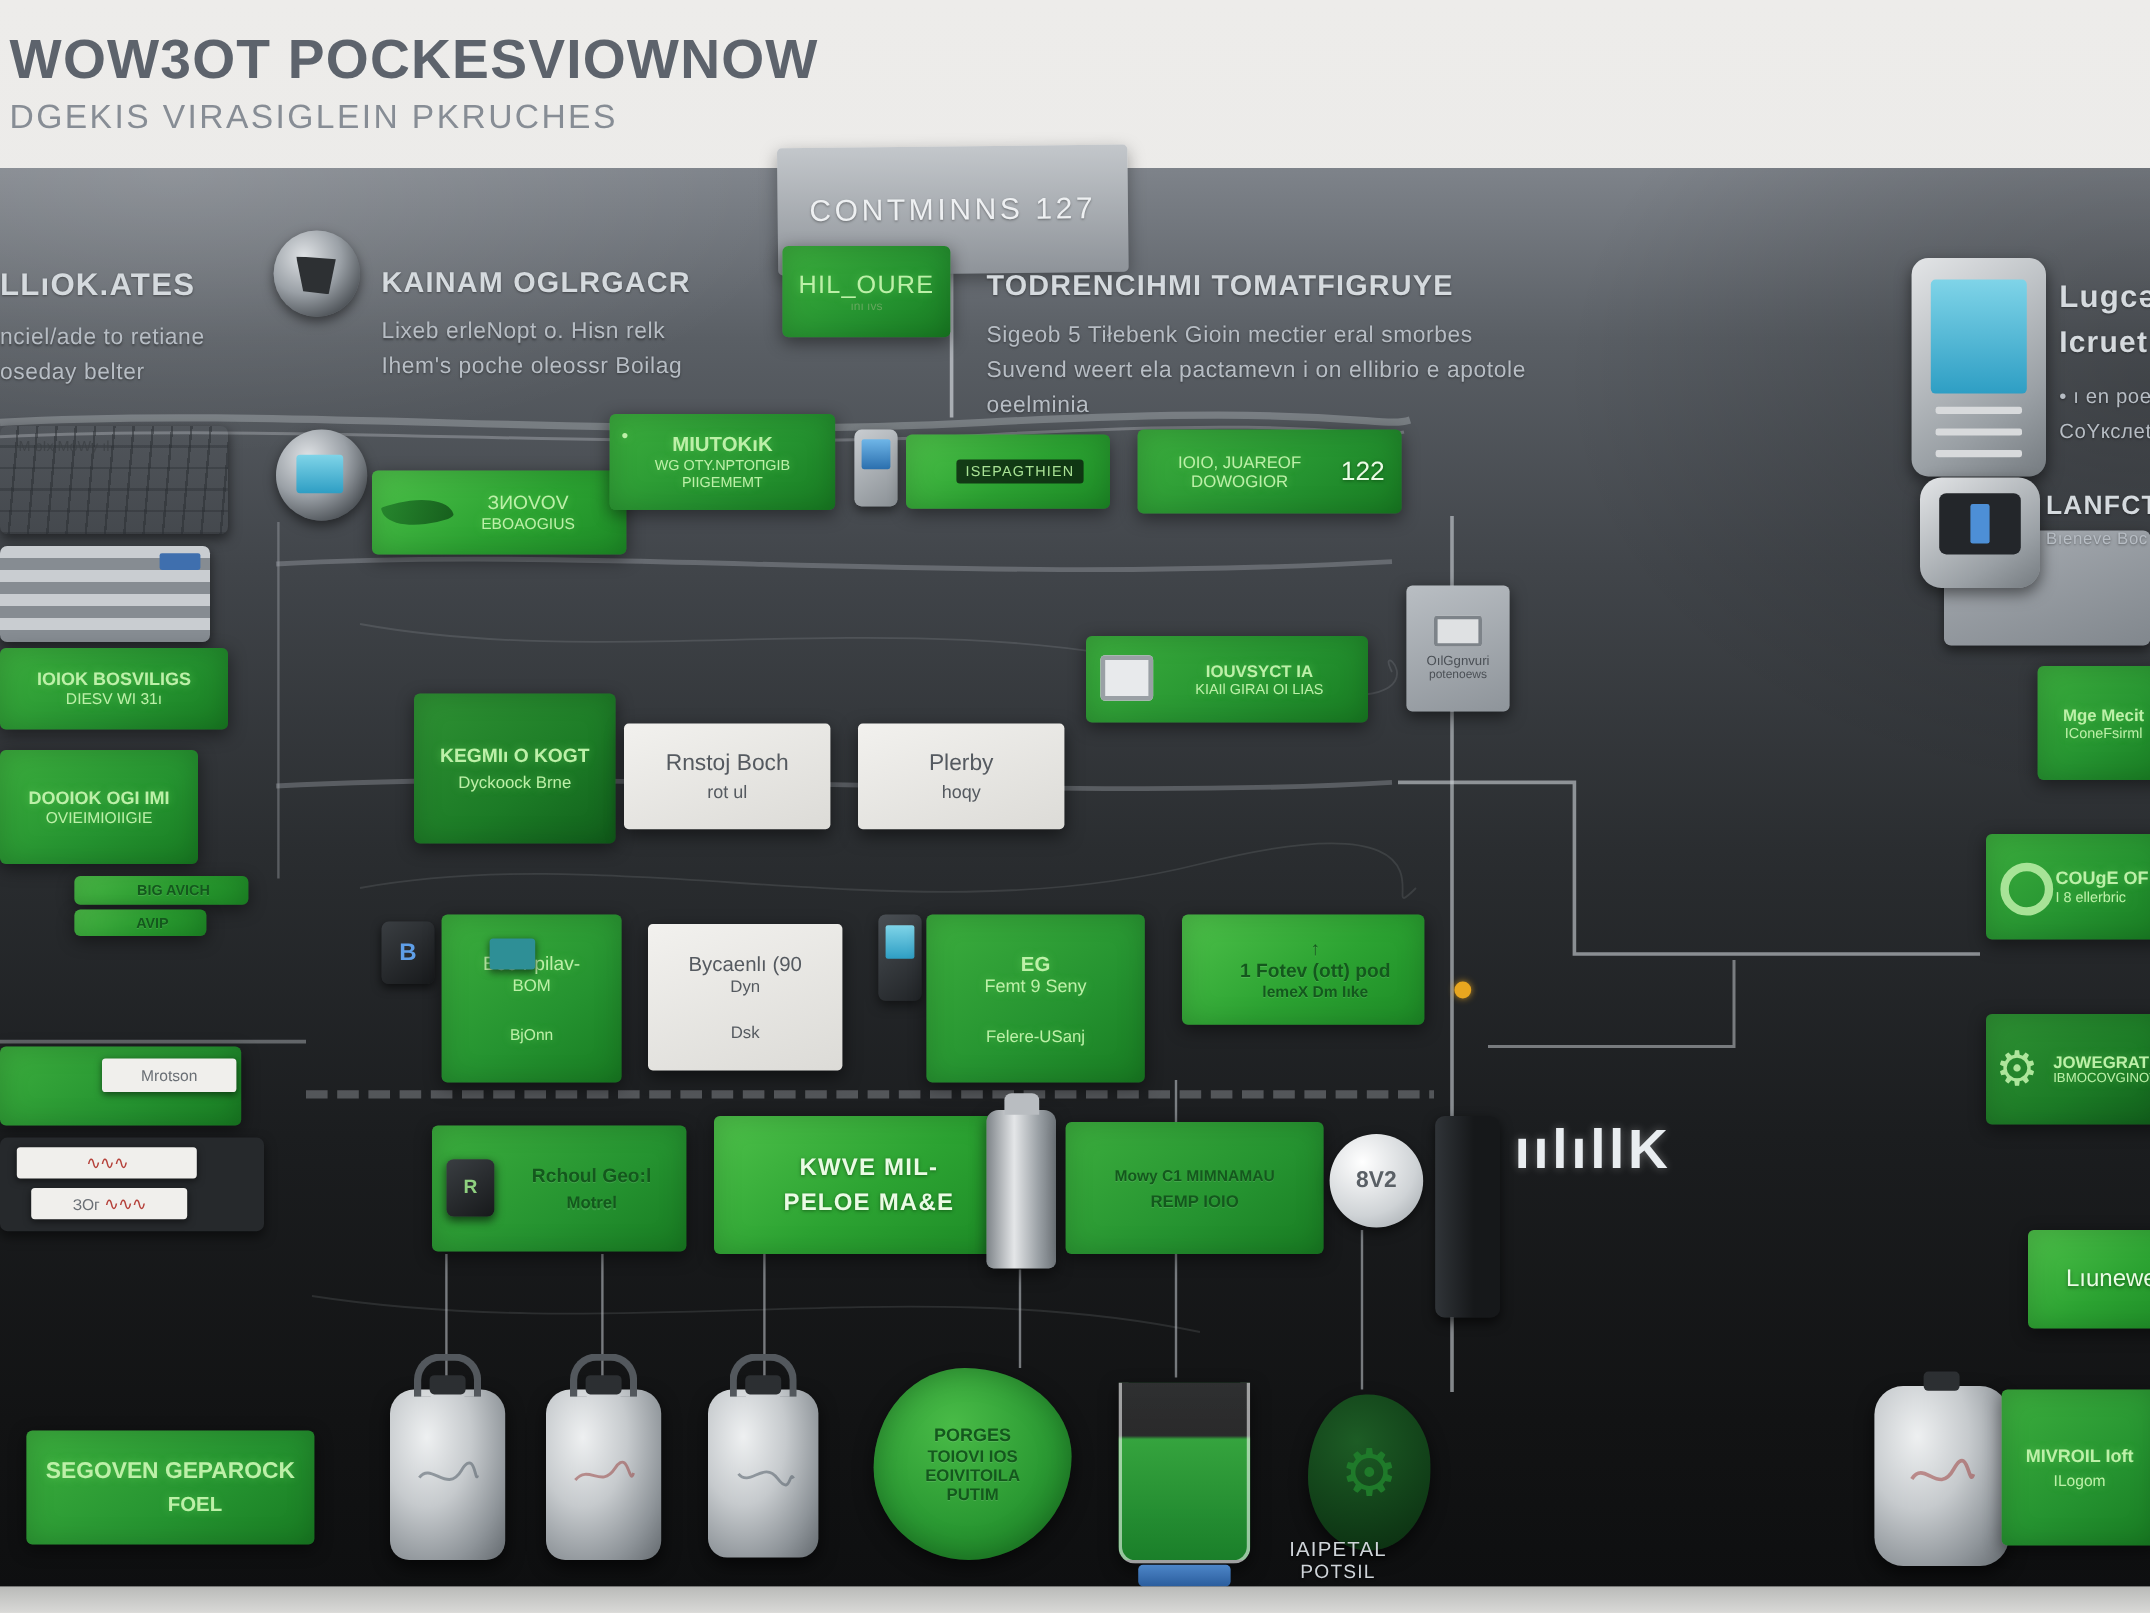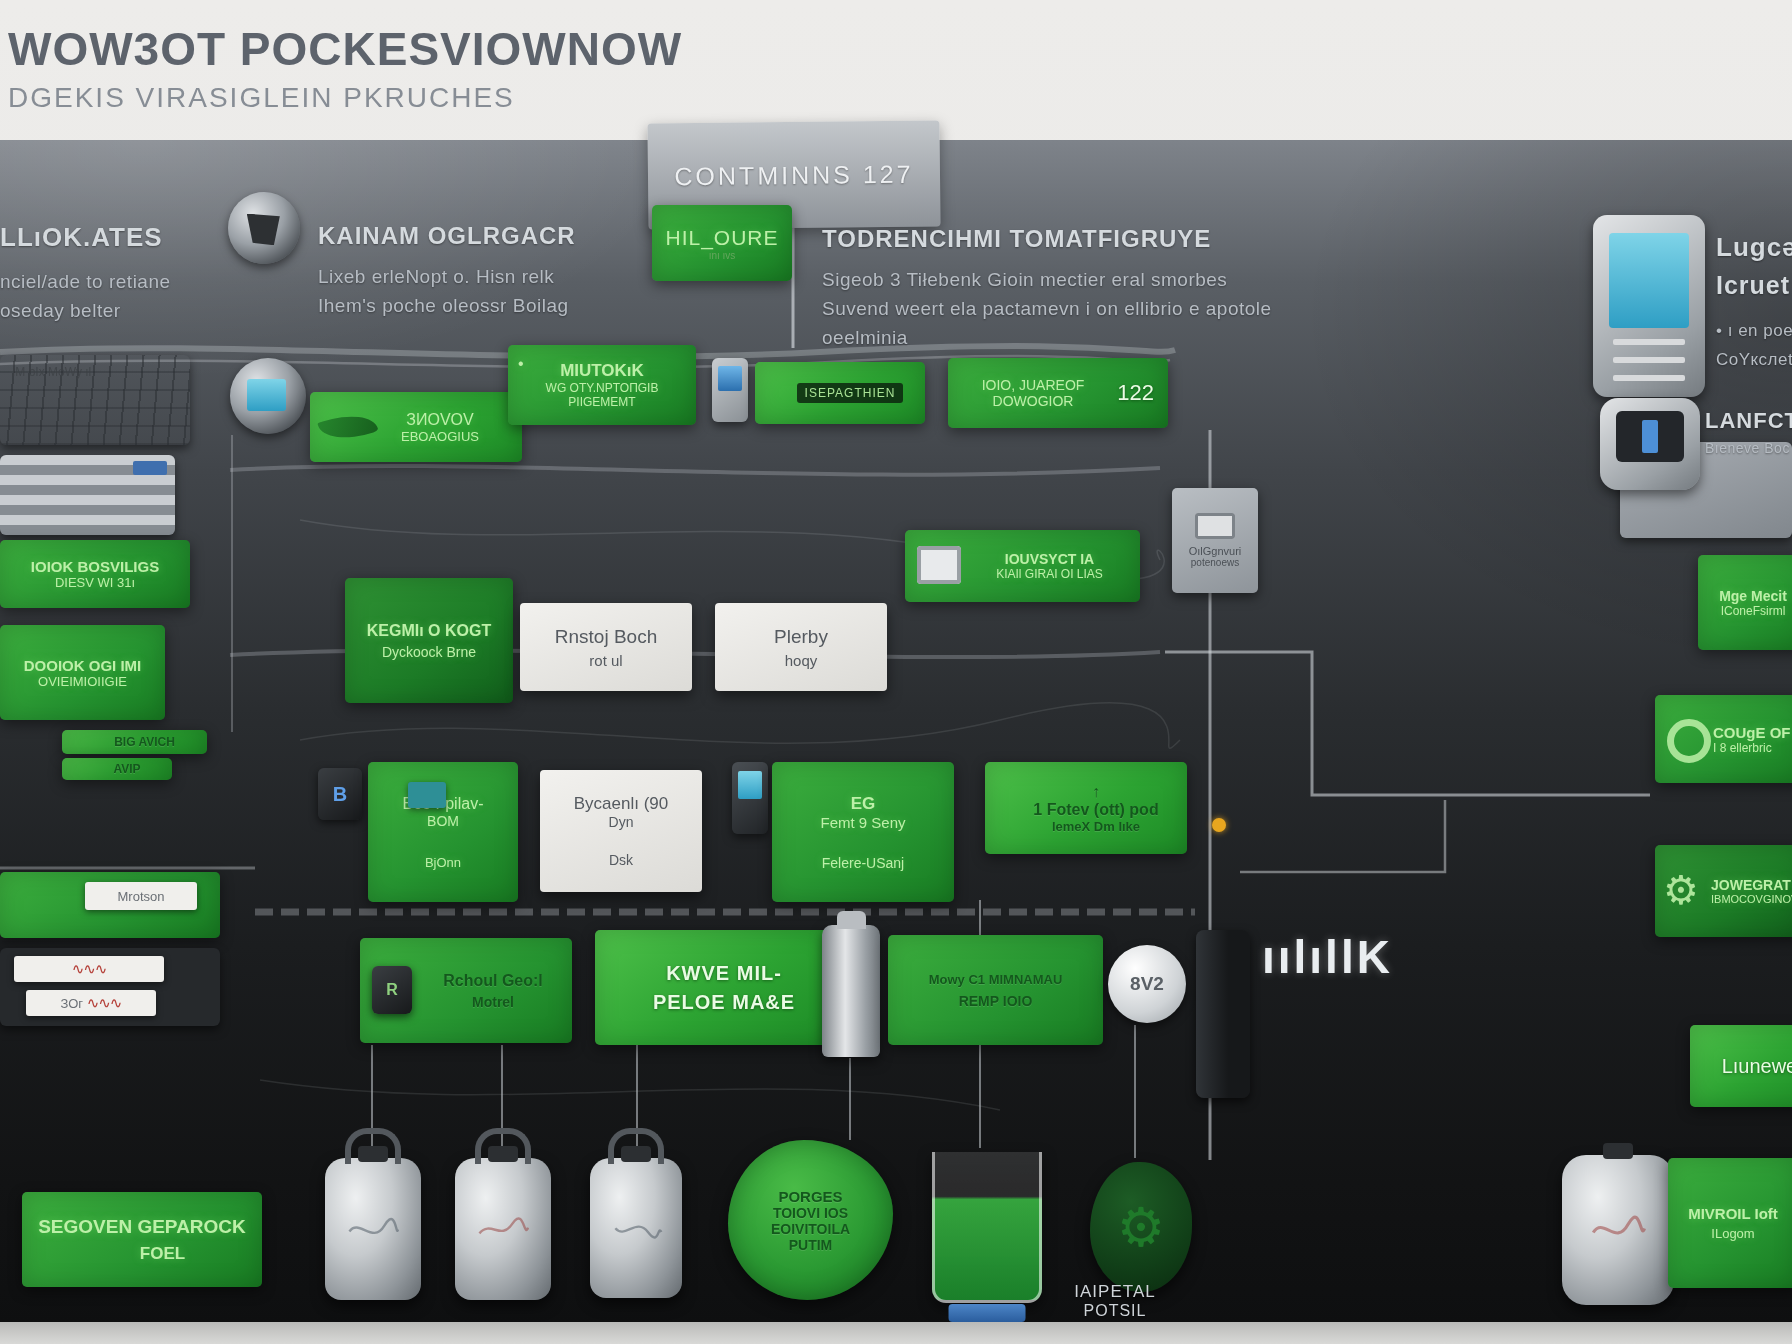--- a/index.html
+++ b/index.html
@@ -136,21 +136,21 @@
   </div>
 
   <div class="abs" style="left:318px;top:222px;width:360px;">
     <div class="sec-title">KAINAM OGLRGACR</div>
     <div class="sec-desc" style="margin-top:12px;">Lixeb erleNopt o. Hisn relk</div>
     <div class="sec-desc">Ihem's poche oleossr Boilag</div>
   </div>
 
   <div class="abs" style="left:822px;top:225px;width:460px;">
     <div class="sec-title">TODRENCIHMI TOMATFIGRUYE</div>
-    <div class="sec-desc" style="margin-top:12px;">Sigeob 3 Tiłebenk Gioin mectier eral smorbes</div>
+    <div class="sec-desc" style="margin-top:12px;">Sigeob 5 Tiłebenk Gioin mectier eral smorbes</div>
     <div class="sec-desc">Suvend weert ela pactamevn i on ellibrio e apotole</div>
     <div class="sec-desc">oeelminia</div>
   </div>
 
   <div class="abs phone" style="left:1593px;top:215px;width:112px;height:182px;">
     <div class="scr screen-blue"></div>
     <div class="ln" style="top:68%;"></div>
     <div class="ln" style="top:78%;"></div>
     <div class="ln" style="top:88%;"></div>
   </div>
@@ -182,21 +182,21 @@
     <span class="g-text-light" style="font-size:13px;">OVIEIMIOIIGIE</span>
   </div>
   <div class="abs" style="left:62px;top:730px;width:145px;">
     <div class="g g-bright center" style="height:24px;margin-bottom:4px;">
       <span class="g-text-darkgreen" style="font-size:12px;font-weight:bold;">BIG AVICH</span>
     </div>
     <div class="g g-bright center" style="height:22px;width:90px;">
       <span class="g-text-darkgreen" style="font-size:12px;font-weight:bold;">AVIP</span>
     </div>
   </div>
-  <div class="abs g g-mid" style="left:0;top:872px;width:220px;height:66px;">
+  <div class="abs g g-mid" style="left:0;top:872px;width:201px;height:66px;">
     <div class="white-tab abs" style="left:85px;top:10px;width:112px;height:28px;">
       <span>Mrotson</span>
     </div>
   </div>
   <div class="abs" style="left:0;top:948px;width:220px;height:78px;background:#26292c;border-radius:6px;box-shadow:0 4px 10px rgba(0,0,0,.5);">
     <div class="white-tab abs" style="left:14px;top:8px;width:150px;height:26px;">
       <span class="scribble">∿∿∿</span>
     </div>
     <div class="white-tab abs" style="left:26px;top:42px;width:130px;height:26px;">
       <span>ЗОг</span>&nbsp;

